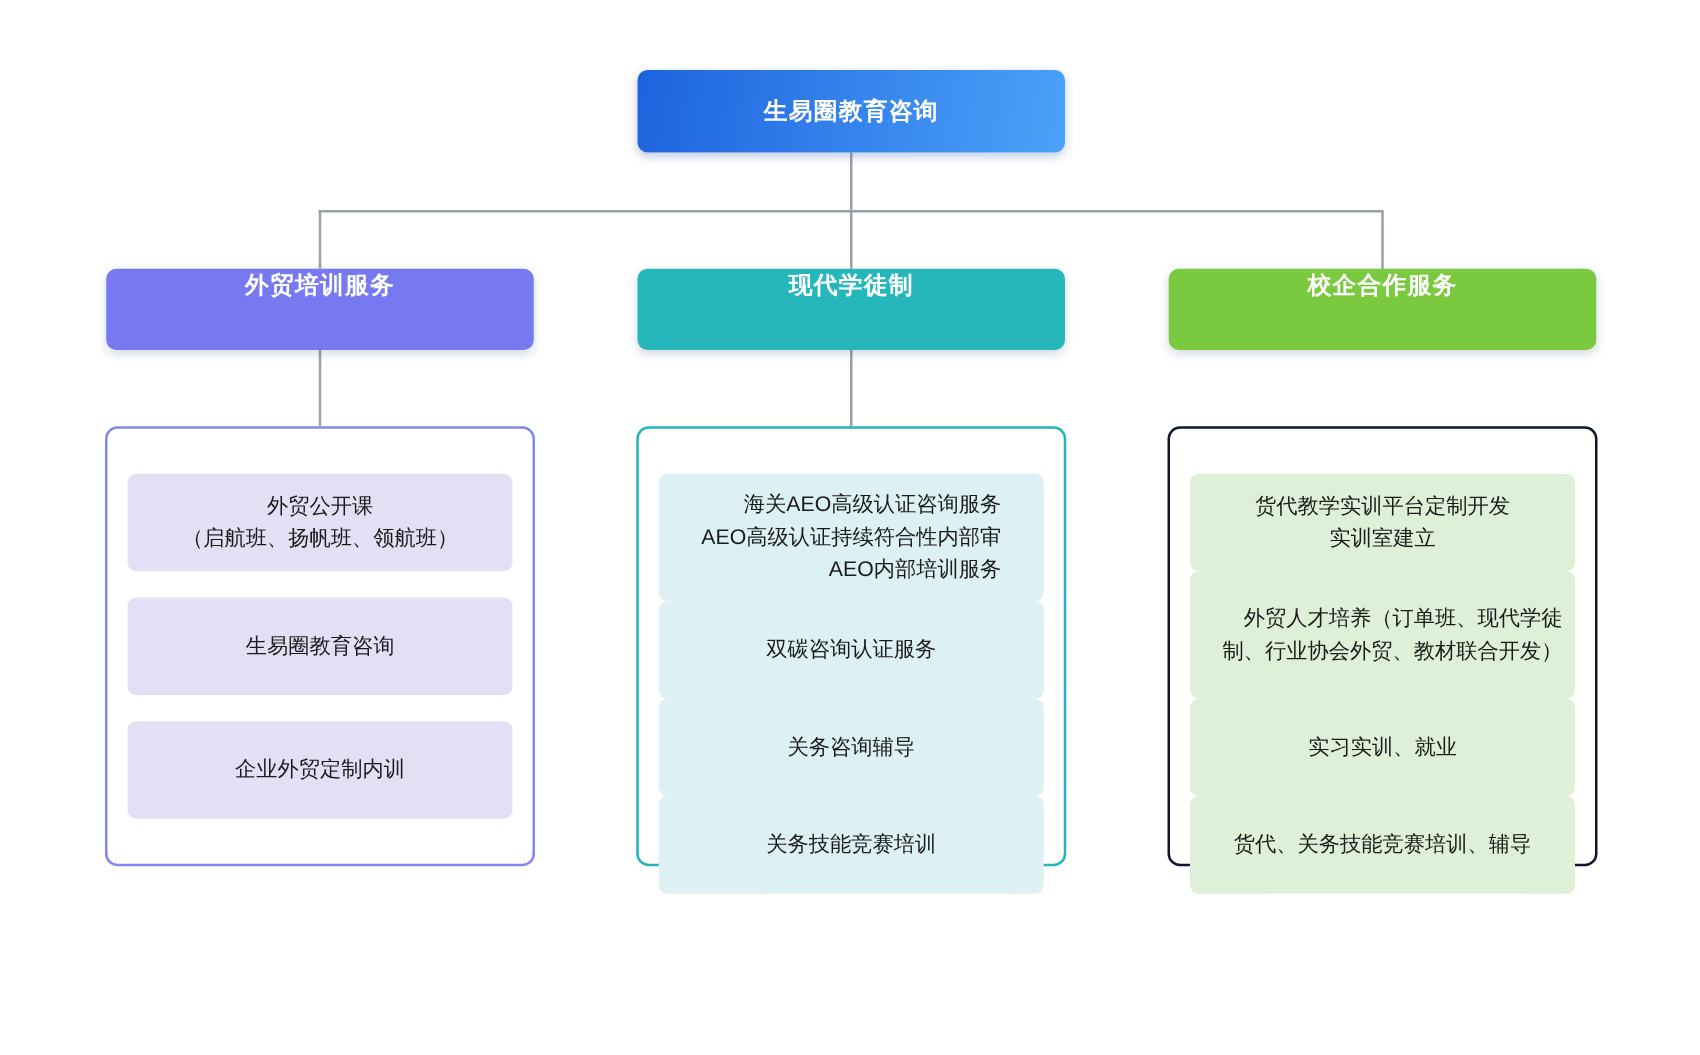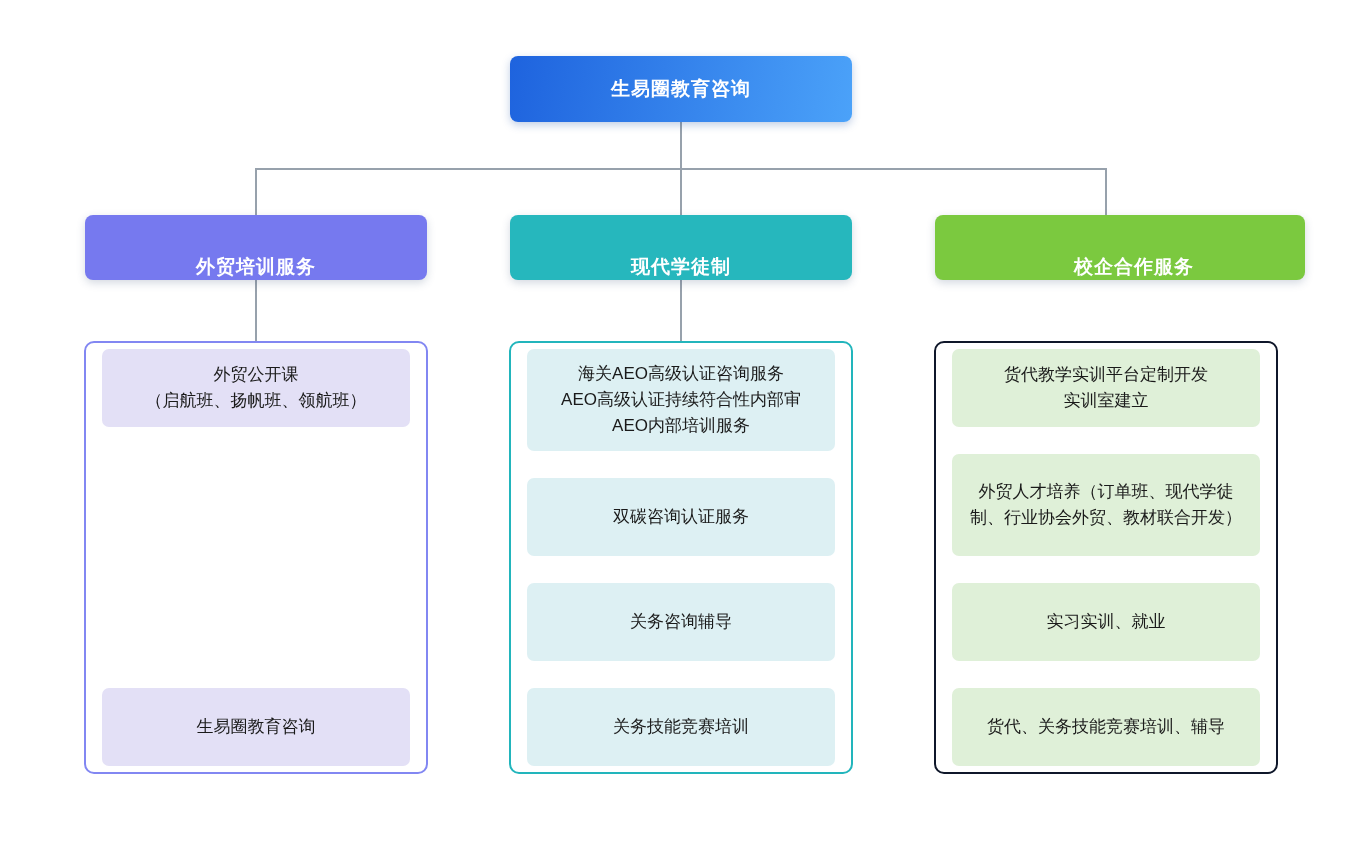--- a/index.html
+++ b/index.html
@@ -45,64 +45,64 @@
     letter-spacing: 1px;
   }
   
   .branch-header {
     position: absolute;
     top: 215px;
     width: 342px;
     height: 65px;
     border-radius: 8px;
     display: flex;
-    align-items: flex-end;
+    align-items: flex-start;
     justify-content: center;
     color: #ffffff;
     font-size: 19px;
     font-weight: bold;
     box-shadow: 0 3px 8px rgba(60, 80, 120, 0.22);
     letter-spacing: 1px;
   }
   .branch-header.b0 { left: 85px;  background: #7679EF; }
   .branch-header.b1 { left: 510px; background: #26B7BD; }
-  .branch-header.b2 { left: 935px; background: #7BC93F; padding-left: 28px; }
+  .branch-header.b2 { left: 935px; background: #7BC93F; }
   
   .branch-container {
     position: absolute;
     top: 341px;
     width: 344px;
-    height: 433px;
+    height: 352px;
     border-radius: 10px;
     background: #ffffff;
     box-sizing: border-box;
     display: flex;
     flex-direction: column;
     justify-content: space-between;
-    padding: 6px 16px;
+    padding: 36px 16px;
   }
   .branch-container.b0 { left: 84px;  border: 2px solid #8287F2; }
   .branch-container.b1 { left: 509px; border: 2px solid #22B5BC; }
   .branch-container.b2 { left: 934px; border: 2px solid #0f172a; }
   
   .item {
     border-radius: 7px;
     min-height: 78px;
     display: flex;
     align-items: center;
     justify-content: center;
     text-align: center;
     font-size: 17px;
     line-height: 26px;
     color: #1a1a1a;
     white-space: pre-line;
     padding: 2px 10px;
     box-sizing: border-box;
   }
-  .item.tall { min-height: 102px; }
+  .item.tall { min-height: 102px; text-align: right; }
   .b0 .item { background: #E3E0F6; }
   .b1 .item { background: #DDF0F3; }
   .b2 .item { background: #DFF0D8; }
 </style>
 </head>
 <body>
 
 <div class="canvas">
 
   <div class="vline" style="left:680px; top:122px; height:46px;"></div>
@@ -124,20 +124,21 @@
     <span>现代学徒制</span>
   </div>
   <div class="branch-header b2">
     <span>校企合作服务</span>
   </div>
 
   <div class="branch-container b0">
     <div class="item">外贸公开课
 （启航班、扬帆班、领航班）</div>
     <div class="item">生易圈教育咨询</div>
+    <div class="item">企业外贸定制内训</div>
   </div>
 
   <div class="branch-container b1">
     <div class="item tall">海关AEO高级认证咨询服务
 AEO高级认证持续符合性内部审
 AEO内部培训服务</div>
     <div class="item">双碳咨询认证服务</div>
     <div class="item">关务咨询辅导</div>
     <div class="item">关务技能竞赛培训</div>
   </div>

